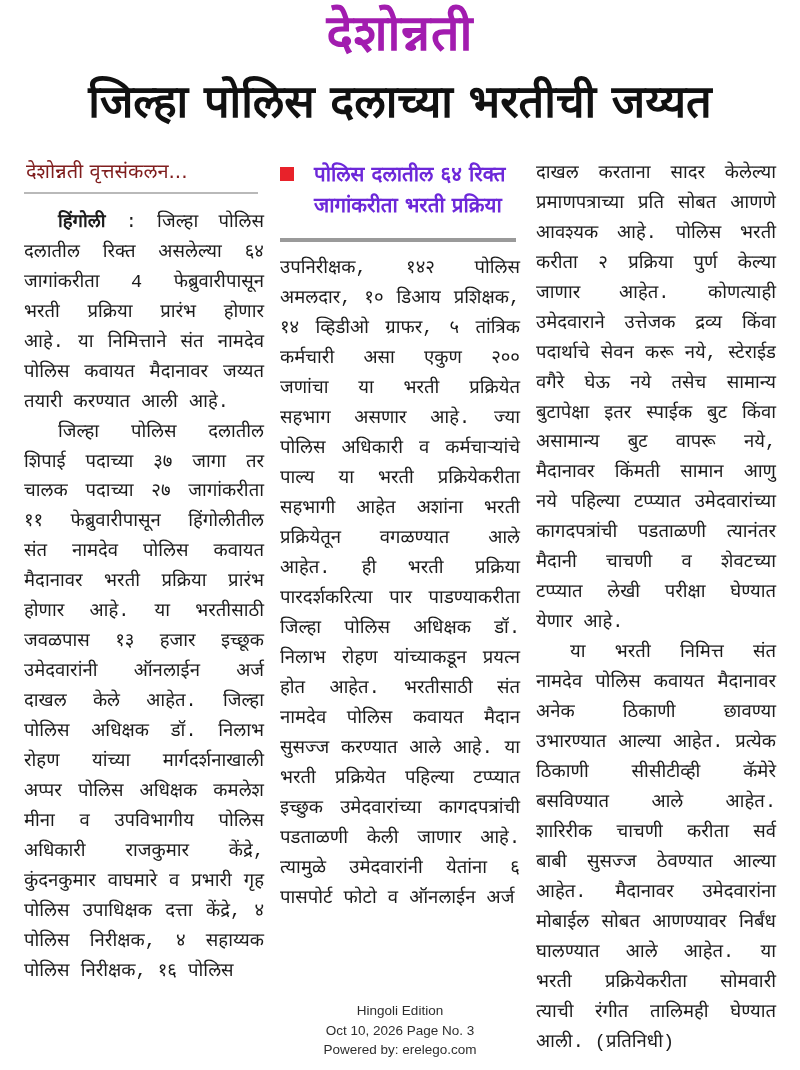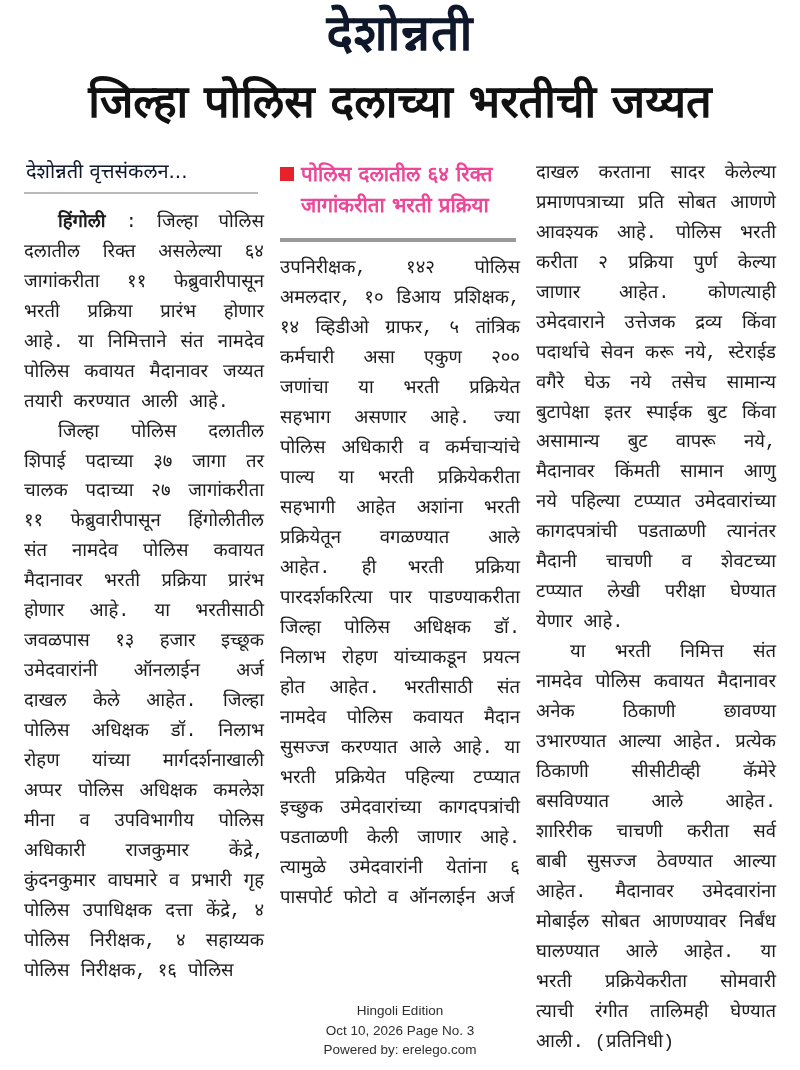--- a/index.html
+++ b/index.html
@@ -22,65 +22,65 @@
     font-weight:700;color:#111;
     font-size:45px;line-height:1.55;
     text-align:center;margin:0 0 14px 0;
     letter-spacing:0px;
   }
 
   
   .columns{display:flex;gap:16px;}
   .col{flex:1 1 0;min-width:0;}
 
-  .byline{font-size:20px;color:#0f172a;padding:6px 0 8px 2px;}
+  .byline{font-size:20px;color:#7f1d1d;padding:6px 0 8px 2px;}
   .byline-rule{border:0;border-top:2px solid #b9b9b9;margin:0 6px 14px 0;}
 
   .body-text{
     font-size:18.5px;line-height:1.62;text-align:justify;
     color:#1b1b1b;word-break:break-word;
   }
   .body-text p{margin:0;font-family:Liberation Mono, monospace;}
   .body-text p.indent{text-indent:34px;}
   .lead-place{font-weight:700;}
 
   
   .highlights{padding:8px 0 2px 0;}
   .highlight{
-    display:flex;align-items:flex-start;gap:7px;
-    font-size:20.5px;font-weight:700;line-height:1.5;margin-bottom:6px;color:#ec4899;
+    display:flex;align-items:flex-start;gap:20px;
+    font-size:20.5px;font-weight:700;line-height:1.5;margin-bottom:6px;color:#6d28d9;
   }
   .marker{flex:0 0 auto;width:14px;height:14px;margin-top:8px;}
   .highlight-rule{border:0;border-top:4px solid #9a9a9a;margin:10px 4px 12px 0;}
 
   
   .footer{
     position:absolute;left:0;right:0;bottom:10px;
     text-align:center;font-family:"Liberation Sans","DejaVu Sans",sans-serif;
     font-size:13.5px;line-height:1.45;color:#2e2e2e;
   }
 </style>
 </head>
 <body>
 
 <div class="page">
 
   <div class="masthead">
-    <span class="masthead-title" style="color: #0f172a;">देशोन्नती</span>
+    <span class="masthead-title" style="color: #a21caf;">देशोन्नती</span>
   </div>
 
   <h1 class="headline"><span>जिल्हा पोलिस दलाच्या भरतीची जय्यत</span><br></h1>
 
   <div class="columns">
 
     <div class="col">
       <div class="byline">देशोन्नती वृत्तसंकलन...</div>
       <hr class="byline-rule">
       <div class="body-text">
-        <p class="indent"><span class="lead-place">हिंगोली</span><span> : जिल्हा पोलिस दलातील रिक्त असलेल्या ६४ जागांकरीता ११ फेब्रुवारीपासून भरती प्रक्रिया प्रारंभ होणार आहे. या निमित्ताने संत नामदेव पोलिस कवायत मैदानावर जय्यत तयारी करण्यात आली आहे.</span></p>
+        <p class="indent"><span class="lead-place">हिंगोली</span><span> : जिल्हा पोलिस दलातील रिक्त असलेल्या ६४ जागांकरीता 4 फेब्रुवारीपासून भरती प्रक्रिया प्रारंभ होणार आहे. या निमित्ताने संत नामदेव पोलिस कवायत मैदानावर जय्यत तयारी करण्यात आली आहे.</span></p>
         <p class="indent">जिल्हा पोलिस दलातील शिपाई पदाच्या ३७ जागा तर चालक पदाच्या २७ जागांकरीता ११ फेब्रुवारीपासून हिंगोलीतील संत नामदेव पोलिस कवायत मैदानावर भरती प्रक्रिया प्रारंभ होणार आहे. या भरतीसाठी जवळपास १३ हजार इच्छूक उमेदवारांनी ऑनलाईन अर्ज दाखल केले आहेत. जिल्हा पोलिस अधिक्षक डॉ. निलाभ रोहण यांच्या मार्गदर्शनाखाली अप्पर पोलिस अधिक्षक कमलेश मीना व उपविभागीय पोलिस अधिकारी राजकुमार केंद्रे, कुंदनकुमार वाघमारे व प्रभारी गृह पोलिस उपाधिक्षक दत्ता केंद्रे, ४ पोलिस निरीक्षक, ४ सहाय्यक पोलिस निरीक्षक, १६ पोलिस</p>
       </div>
     </div>
 
     <div class="col">
       <div class="highlights">
         <div class="highlight">
           <span class="marker" style="background: rgb(232, 34, 42);"></span>
           <span>पोलिस दलातील ६४ रिक्त जागांकरीता भरती प्रक्रिया</span>
         </div>

